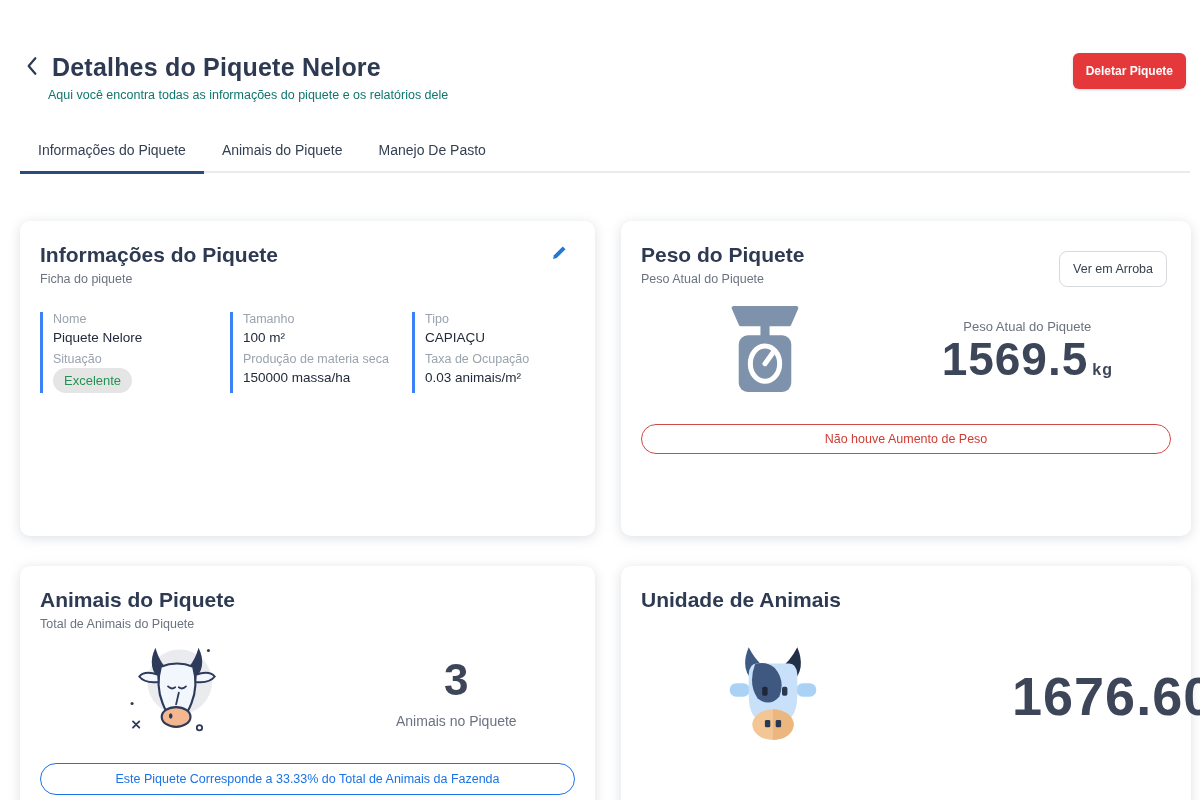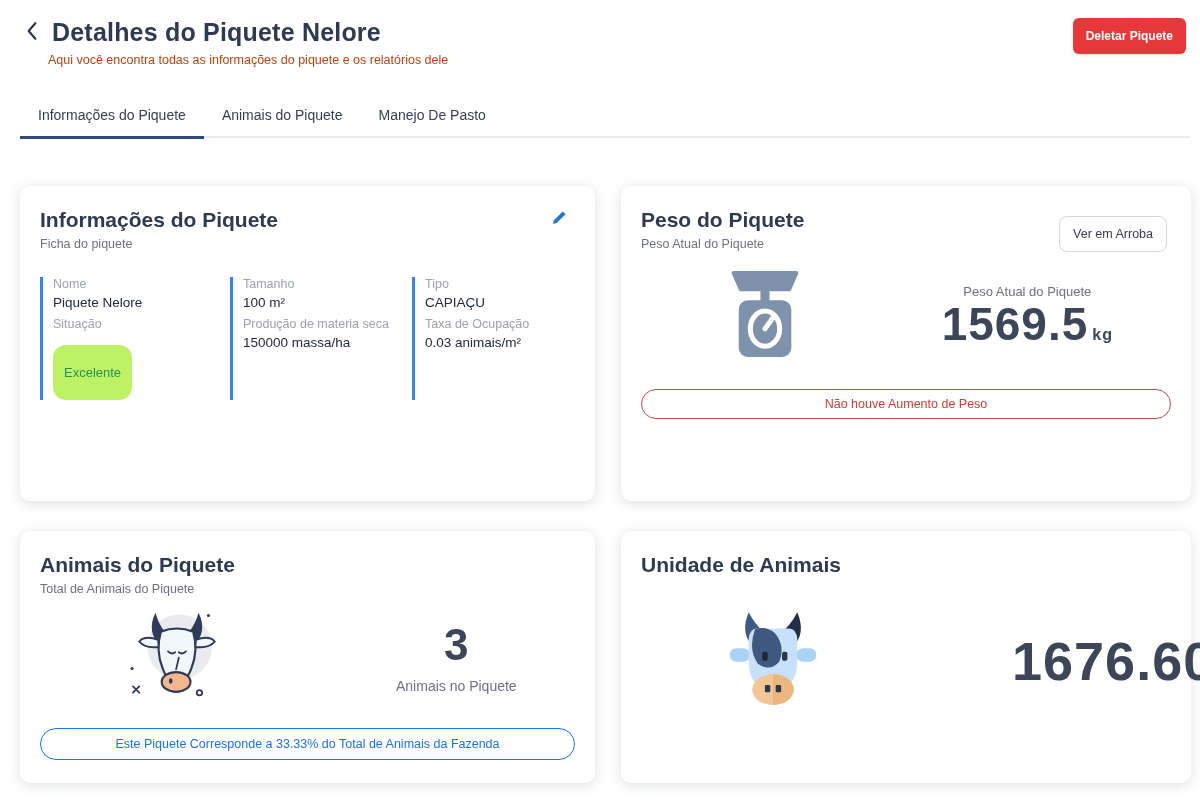--- a/index.html
+++ b/index.html
@@ -1,24 +1,24 @@
 <!DOCTYPE html>
 <html><head>
 <meta charset="utf-8">
 <style>
   * { margin:0; padding:0; box-sizing:border-box; }
   html,body { width:1200px; height:800px; overflow:hidden; background:#ffffff;
     font-family:"Liberation Sans", sans-serif; color:#222b3a; }
 
   
-  .header { position:relative; padding:18px 24px 0 22px; }
+  .header { position:relative; padding:18px 24px 0 22px;margin-top:35px; }
   .header-row { display:flex; align-items:center; gap:10px; }
   .back-btn { background:none; border:none; cursor:pointer; padding:2px; display:flex; align-items:center; }
   .page-title { font-size:25px; font-weight:bold; color:#2e3a52; letter-spacing:0.2px; }
-  .page-subtitle { font-size:12.5px; color:#c2410c; margin:6px 0 0 26px; }
+  .page-subtitle { font-size:12.5px; color:#0f766e; margin:6px 0 0 26px; }
   .delete-btn { position:absolute; right:14px; top:18px; background:#e5383b; color:#fff;
     border:none; border-radius:6px; padding:11px 13px; font-size:12px; font-weight:bold;
     font-family:"Liberation Sans", sans-serif; cursor:pointer; box-shadow:0 1px 3px rgba(0,0,0,0.15); }
 
   
   .tabs { display:flex; margin:30px 0 0 20px; position:relative; }
   .tabs:after { content:""; position:absolute; left:0; right:10px; bottom:0; height:2px; background:#e8eaed; }
   .tab { padding:10px 18px 13px 18px; font-size:14px; color:#333f52; cursor:pointer; position:relative; z-index:1; }
   .tab.active { border-bottom:3px solid #2d4a7a; margin-bottom:-1px; }
 
@@ -29,22 +29,22 @@
     padding:22px 20px; position:relative; }
   .card-title { font-size:21px; font-weight:bold; color:#2e3a52; }
   .card-subtitle { font-size:12.5px; color:#6b7280; margin-top:5px; }
 
   
   .edit-btn { position:absolute; top:24px; right:28px; background:none; border:none; cursor:pointer; }
   .fields { display:grid; grid-template-columns:190px 182px 1fr; margin-top:26px; }
   .field { border-left:3px solid #3b82f6; padding-left:10px; min-height:40px; }
   .field-label { font-size:12.5px; color:#9aa3ae; }
   .field-value { font-size:13.5px; color:#222b3a; margin-top:4px; }
-  .badge { display:inline-block; background:#bef264; color:#259253; font-size:13px;
-    padding:20px 11px; border-radius:13px; margin-top:14px; }
+  .badge { display:inline-block; background:#e5e5e5; color:#259253; font-size:13px;
+    padding:5px 11px; border-radius:13px; margin-top:2px; }
 
   
   .arroba-btn { position:absolute; top:30px; right:24px; background:#fff; color:#374151;
     border:1px solid #d6dade; border-radius:8px; padding:10px 13px; font-size:12.5px;
     font-family:"Liberation Sans", sans-serif; cursor:pointer; }
   .peso-content { display:flex; align-items:center; margin-top:16px; }
   .scale-wrap { margin-left:72px; }
   .weight-block { margin-left:auto; margin-right:58px; text-align:center; }
   .weight-label { font-size:13px; color:#6b7280; }
   .weight-value { font-size:46px; font-weight:bold; color:#3d4659; letter-spacing:1px; line-height:1.1; }

